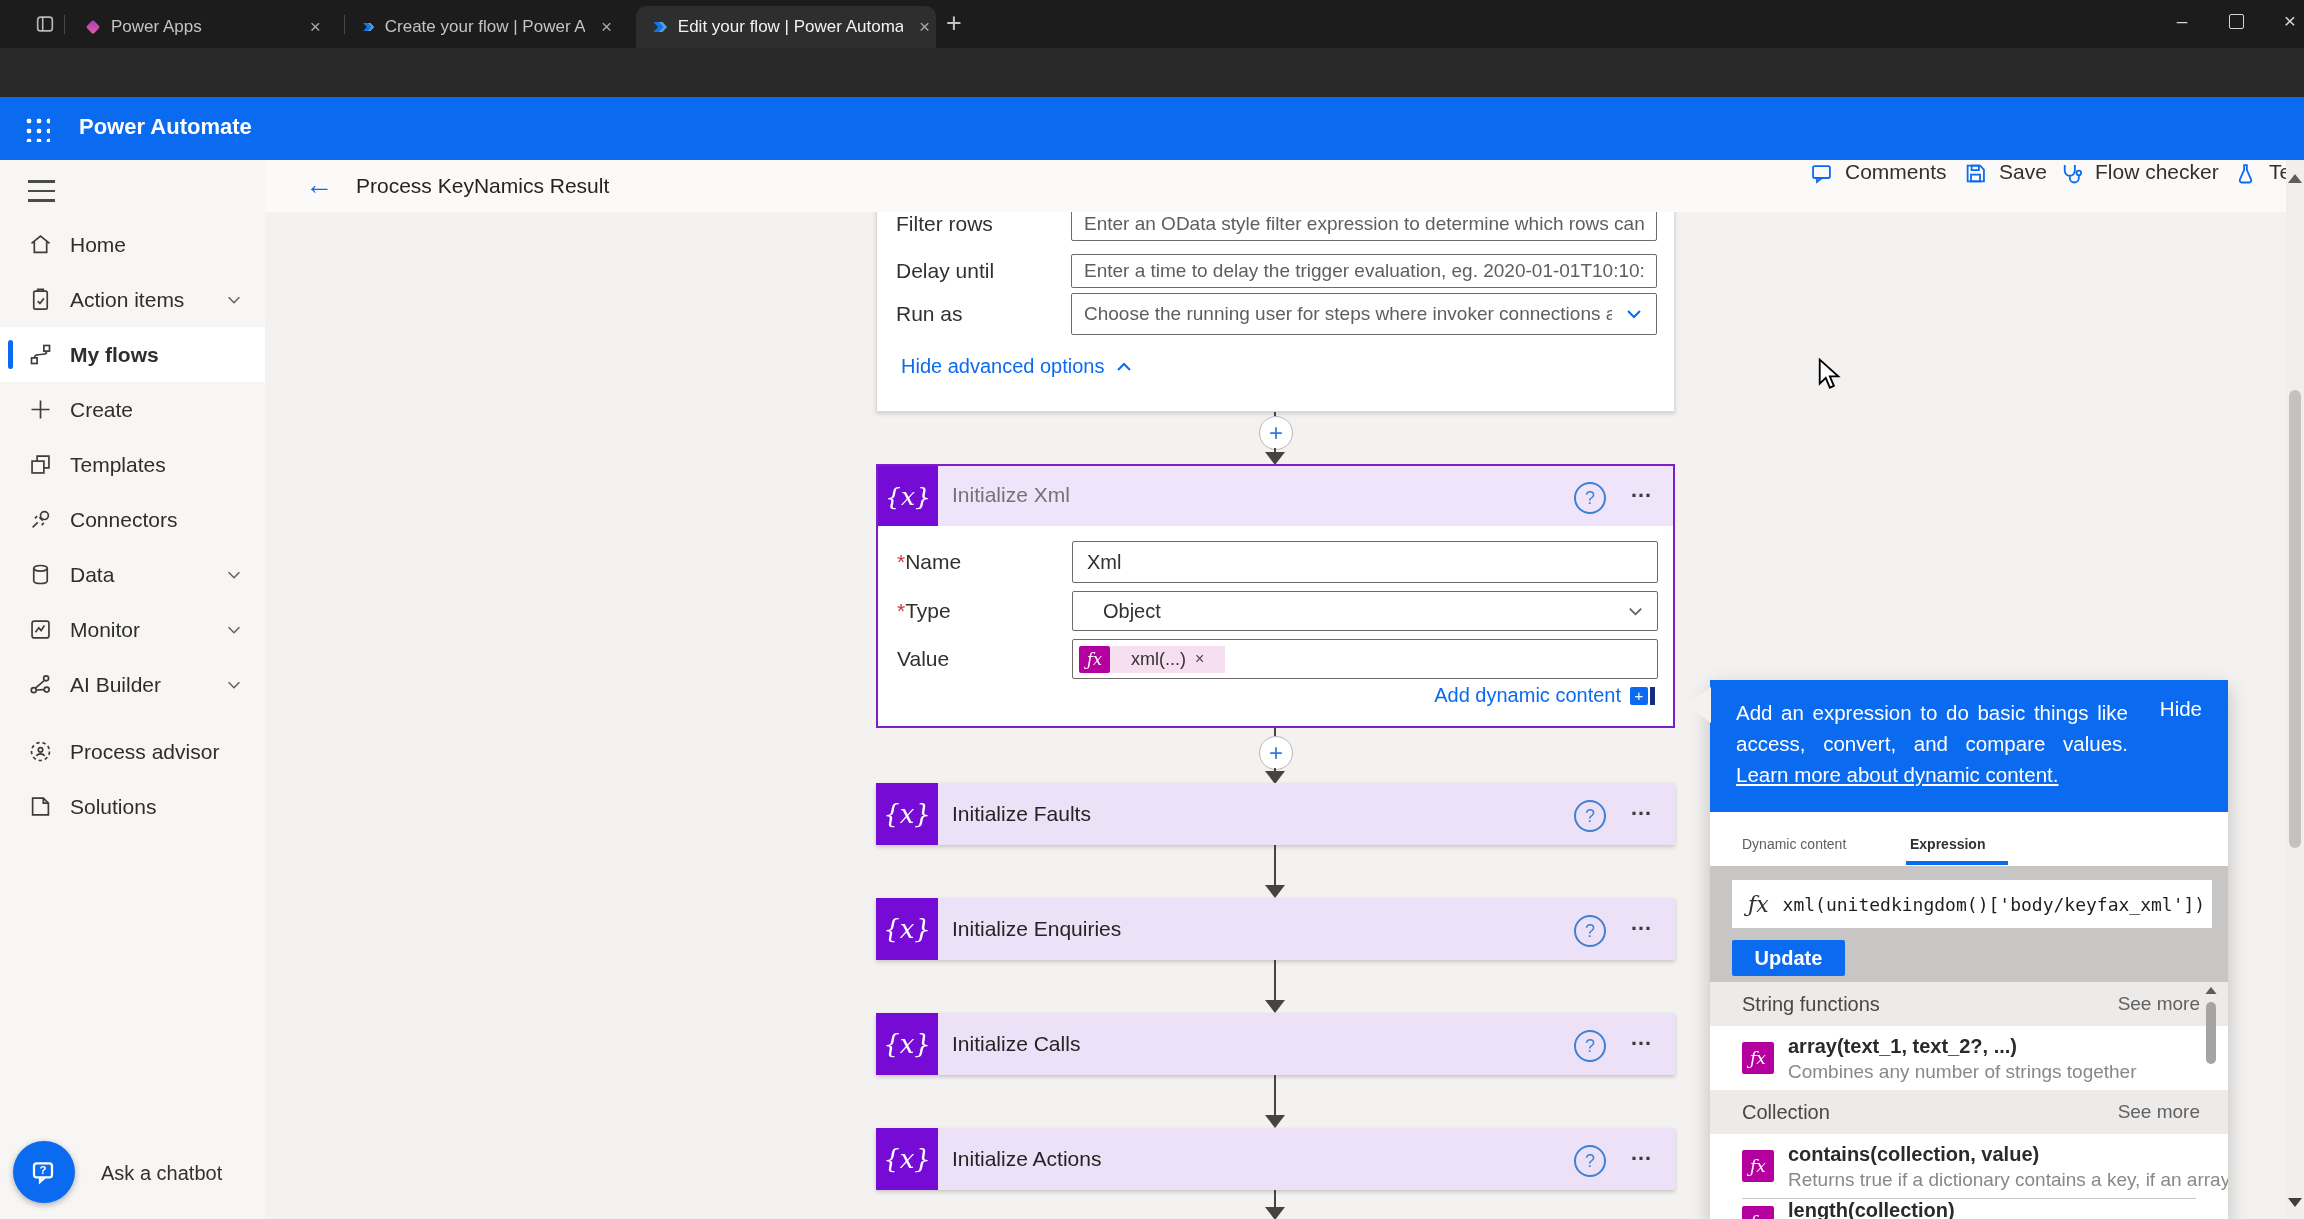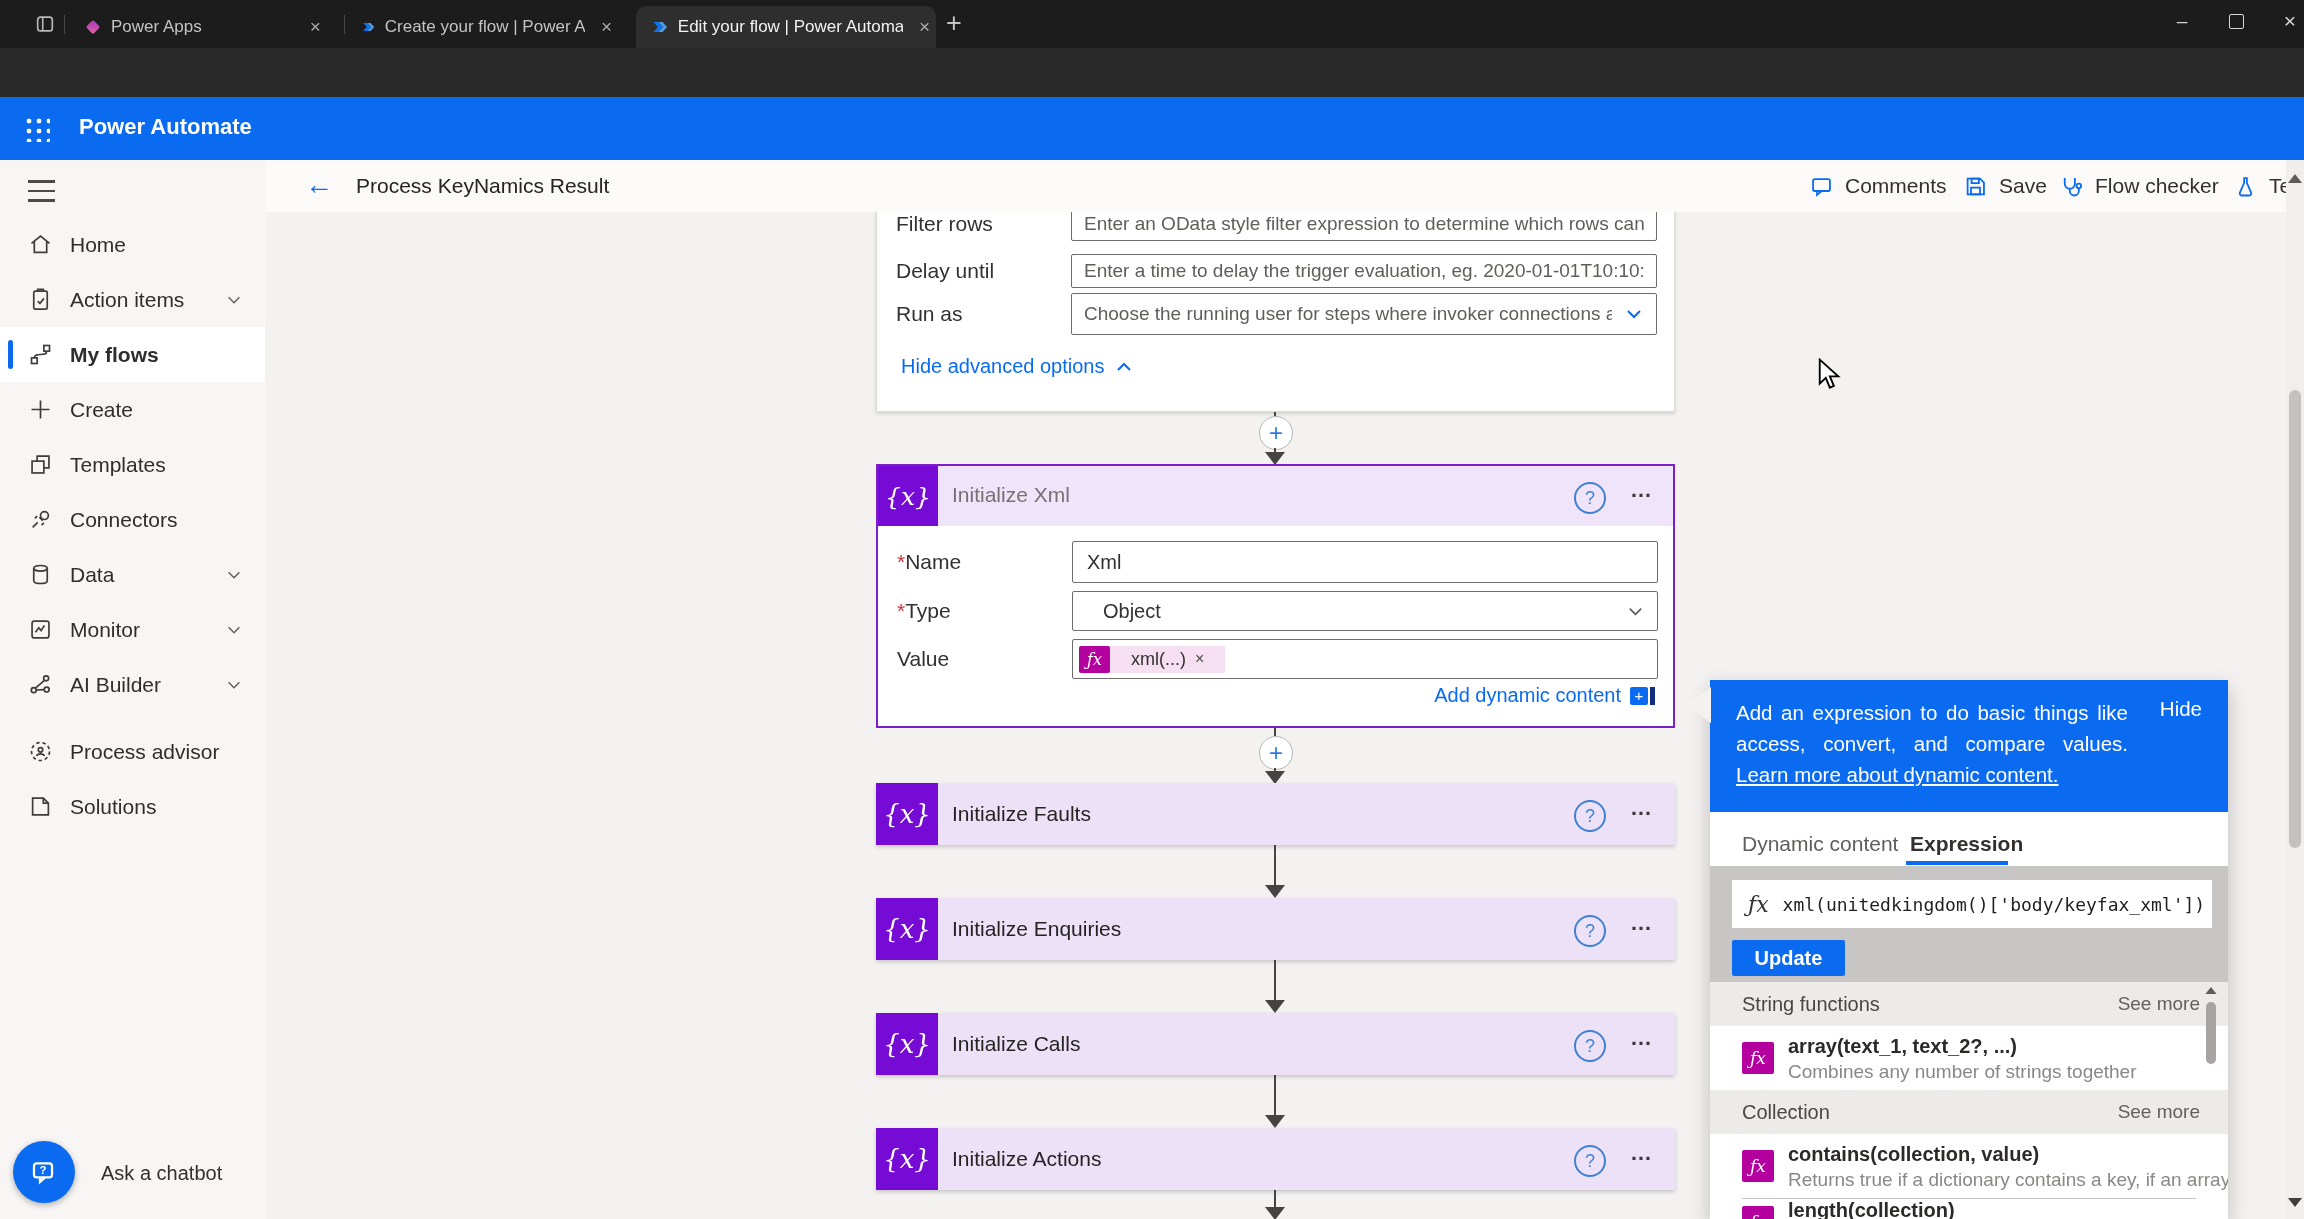--- a/index.html
+++ b/index.html
@@ -36,21 +36,21 @@
   #sidebar{left:0;top:160px;width:265px;height:1059px;background:#f7f6f5}
   .navitem{position:absolute;left:0;width:265px;height:55px;display:flex;align-items:center;color:#2f2e2d;font-size:21px}
   .navitem .ic{width:27px;height:27px;margin-left:27px;color:#3e3d3b}
   .navitem .lbl{margin-left:16px;flex:1}
   .navitem .chev{margin-right:22px;color:#5f5d5b}
   .navitem.sel{background:#fff;font-weight:bold}
   .navitem.sel::before{content:"";position:absolute;left:8px;top:13px;width:5px;height:29px;border-radius:3px;background:#0b6bf0}
 
   
   #flowbar{left:265px;top:160px;width:2021px;height:52px;background:#fbfaf9;border-bottom:1px solid #e7e5e3}
-  .fbact{position:absolute;top:0;height:52px;display:flex;align-items:center;color:#323130;font-size:21px}
+  .fbact{position:absolute;top:0;height:52px;display:flex;align-items:flex-start;color:#323130;font-size:21px}
   .fbact svg{width:27px;height:27px;margin-right:10px;color:#0b6bf0}
 
   
   #canvas{left:265px;top:212px;width:2021px;height:1007px;background:#f3f2f0;overflow:hidden}
 
   .fcard{position:absolute;left:611px;width:799px;background:#ece1f7;box-shadow:0 1.5px 4px rgba(0,0,0,.18)}
   .fcard .vicon{position:absolute;left:0;top:0;width:62px;height:62px;background:#770bd6;color:#fff;
      display:flex;align-items:center;justify-content:center;font-family:"DejaVu Serif",serif;font-style:italic;font-size:26px}
   .fcard .ftitle{position:absolute;left:76px;top:0;height:62px;display:flex;align-items:center;font-size:21px;color:#252423}
   .helpc{position:absolute;width:28px;height:28px;border:2px solid #3f80d4;border-radius:50%;color:#3f80d4;
@@ -68,21 +68,21 @@
   .pluscirc{position:absolute;width:32px;height:32px;border-radius:50%;background:#fff;border:1px solid #b9b7b5;
      color:#2f7ae5;font-size:24px;display:flex;align-items:center;justify-content:center}
 
   .fxbadge{background:#b4009e;color:#fff;font-family:"DejaVu Serif",serif;font-style:italic;
      display:flex;align-items:center;justify-content:center;border-radius:2px}
 
   
   #panel{left:1445px;top:468px;width:518px;height:539px;background:#fff;overflow:hidden;box-shadow:0 8px 20px rgba(0,0,0,.22)}
   #callout{position:absolute;left:0;top:0;width:518px;height:132px;background:#0b6bf0;color:#fff;box-sizing:border-box;padding:17px 26px}
   #callout .txt{width:392px;font-size:20.5px;line-height:31px;text-align:justify}
-  .ptab{position:absolute;top:0;height:64px;display:flex;align-items:center;font-size:21px;color:#605e5c}
+  .ptab{position:absolute;top:0;height:64px;display:flex;align-items:center;font-size:14px;color:#605e5c}
   .band{position:absolute;left:0;width:518px;height:44px;background:#edebe9;display:flex;align-items:center;justify-content:space-between;box-sizing:border-box;padding:0 28px 0 32px}
   .band .bt{font-size:20px;color:#494745}
   .band .sm{font-size:19px;color:#616161}
   .fnitem{position:absolute;left:0;width:518px;height:64px;background:#fff}
   .fnitem .sig{position:absolute;left:78px;top:9px;font-size:20px;font-weight:bold;color:#2b2a28}
   .fnitem .dsc{position:absolute;left:78px;top:35px;font-size:19px;color:#8a8886;white-space:nowrap}
 
   
   .sbtrack{background:#f0efee}
   .sbthumb{position:absolute;background:#c4c2c0;border-radius:6px}

